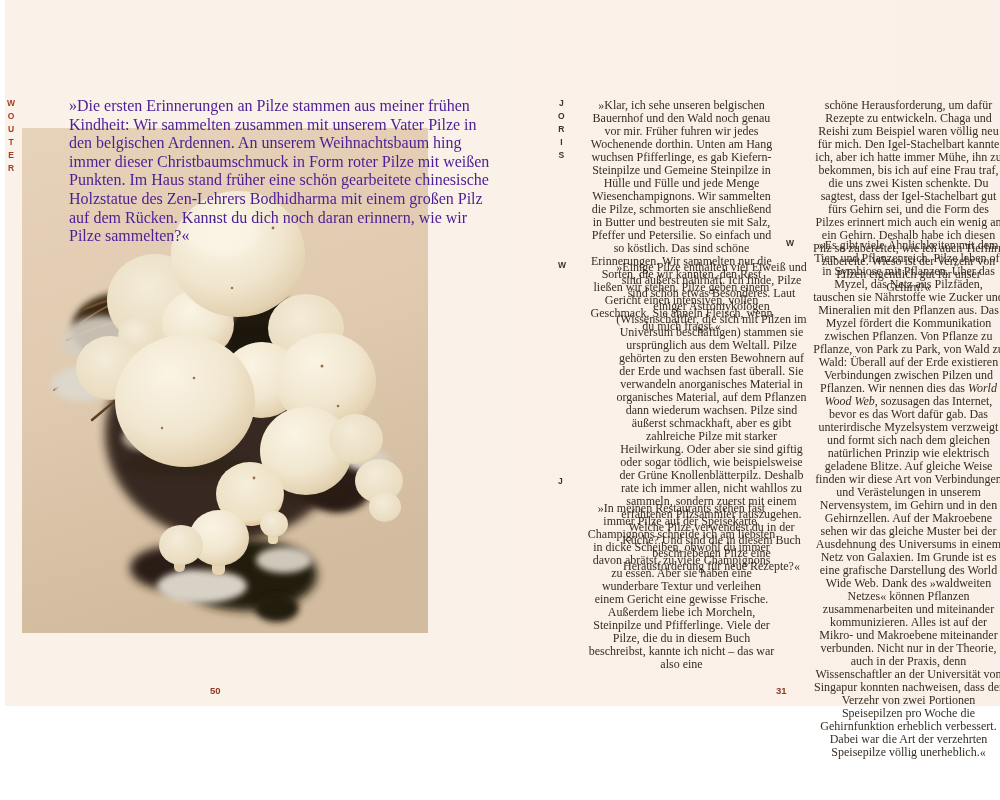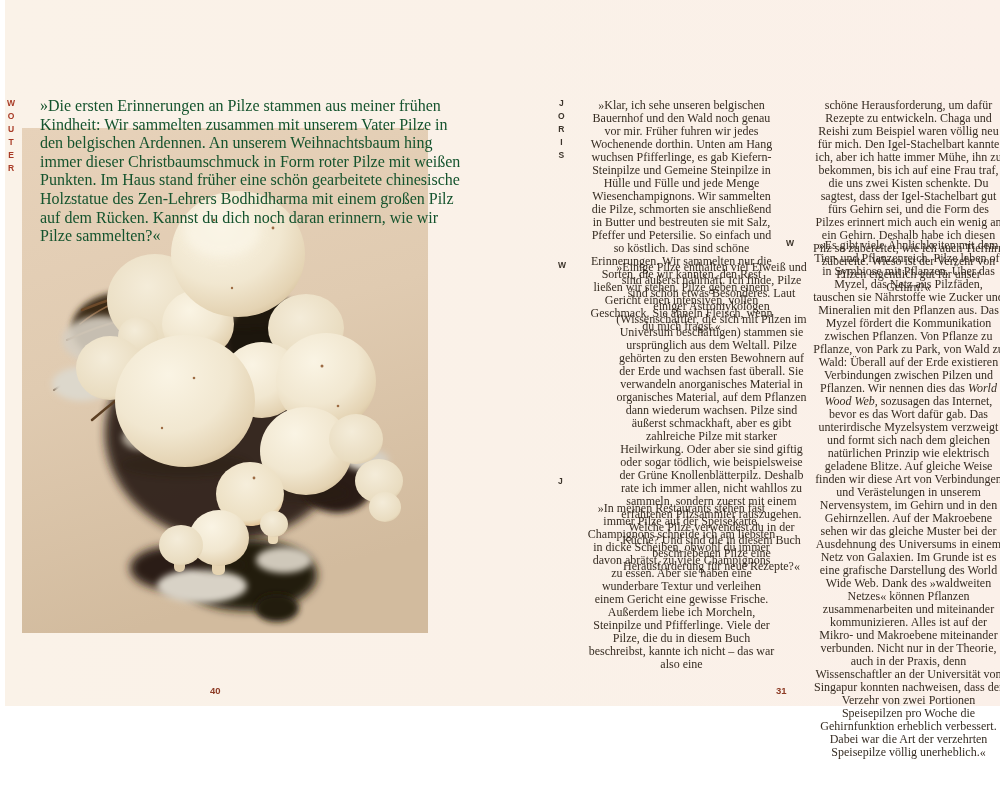--- a/index.html
+++ b/index.html
@@ -7,22 +7,22 @@
           font-family:"Liberation Serif",serif;}
   .spread{position:absolute;left:5px;top:0;width:995px;height:706px;
           background:linear-gradient(90deg,#faf2e8 0%,#faf1e8 50%,#fbf0e9 100%);}
   
   .vert-initials{position:absolute;font-family:"Liberation Sans",sans-serif;font-weight:bold;
           font-size:8.5px;line-height:13px;letter-spacing:0;white-space:pre-line;
           color:#8c3a24;text-align:center;}
   .wouter{left:7px;top:97px;color:#a83b26;}
   .photo{position:absolute;left:22px;top:128px;width:406px;height:505px;margin:0;padding:0;}
   .photo svg{display:block;}
-  .intro{position:absolute;left:40px;top:97px;width:428px;font-size:16px;line-height:18.6px;
-          color:#14532d;z-index:5;}
+  .intro{position:absolute;left:69px;top:97px;width:428px;font-size:16px;line-height:18.6px;
+          color:#4c1d95;z-index:5;}
   .pagenum{position:absolute;font-family:"Liberation Sans",sans-serif;font-weight:bold;
           font-size:9.5px;color:#8c3a24;z-index:6;}
   .pn-left{left:210px;top:685px;}
   .pn-right{left:776px;top:685px;}
   
   .body-block{position:absolute;width:191px;font-size:12px;line-height:13px;
           color:#362c22;text-align:center;}
   .body-block em{font-style:italic;margin-top:16px;}
   .sp{color:#3c342b;}
   
@@ -147,21 +147,21 @@
 
   <div class="vert-initials wouter">W
 O
 U
 T
 E
 R</div>
 
   <div class="intro">»Die ersten Erinnerungen an Pilze stammen aus meiner frühen Kindheit: Wir sammelten zusammen mit unserem Vater Pilze in den belgischen Ardennen. An unserem Weihnachtsbaum hing immer dieser Christbaumschmuck in Form roter Pilze mit weißen Punkten. Im Haus stand früher eine schön gearbeitete chinesische Holzstatue des Zen-Lehrers Bodhidharma mit einem großen Pilz auf dem Rücken. Kannst du dich noch daran erinnern, wie wir Pilze sammelten?«</div>
 
-  <div class="pagenum pn-left">40</div>
+  <div class="pagenum pn-left">50</div>
 
   <div class="vert-initials sp c1b1s">J
 O
 R
 I
 S</div>
   <div class="body-block c1b1">»Klar, ich sehe unseren belgischen Bauernhof und den Wald noch genau vor mir. Früher fuhren wir jedes Wochenende dorthin. Unten am Hang wuchsen Pfifferlinge, es gab Kiefern-Steinpilze und Gemeine Steinpilze in Hülle und Fülle und jede Menge Wiesenchampignons. Wir sammelten die Pilze, schmorten sie anschließend in Butter und bestreuten sie mit Salz, Pfeffer und Petersilie. So einfach und so köstlich. Das sind schöne Erinnerungen. Wir sammelten nur die Sorten, die wir kannten, den Rest ließen wir stehen. Pilze geben einem Gericht einen intensiven, vollen Geschmack. Sie ähneln Fleisch, wenn du mich fragst.«</div>
 
   <div class="vert-initials sp c1b2s">W</div>
   <div class="body-block c1b2">»Einige Pilze enthalten viel Eiweiß und sind äußerst nahrhaft. Ich finde, Pilze sind schon etwas Besonderes. Laut einiger Astromykologen (Wissenschaftler, die sich mit Pilzen im Universum beschäftigen) stammen sie ursprünglich aus dem Weltall. Pilze gehörten zu den ersten Bewohnern auf der Erde und wachsen fast überall. Sie verwandeln anorganisches Material in organisches Material, auf dem Pflanzen dann wiederum wachsen. Pilze sind äußerst schmackhaft, aber es gibt zahlreiche Pilze mit starker Heilwirkung. Oder aber sie sind giftig oder sogar tödlich, wie beispielsweise der Grüne Knollenblätterpilz. Deshalb rate ich immer allen, nicht wahllos zu sammeln, sondern zuerst mit einem erfahrenen Pilzsammler rauszugehen. Welche Pilze verwendest du in der Küche? Und sind die in diesem Buch beschriebenen Pilze eine Herausforderung für neue Rezepte?«</div>

